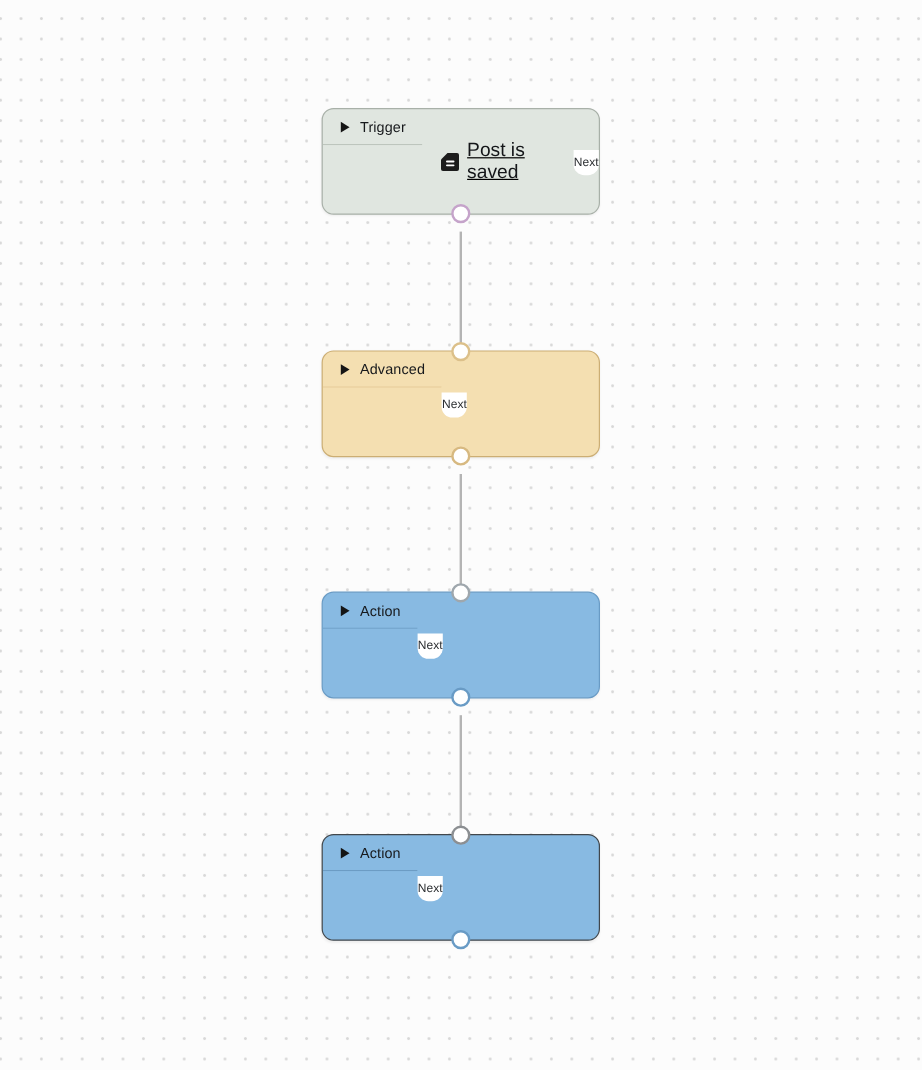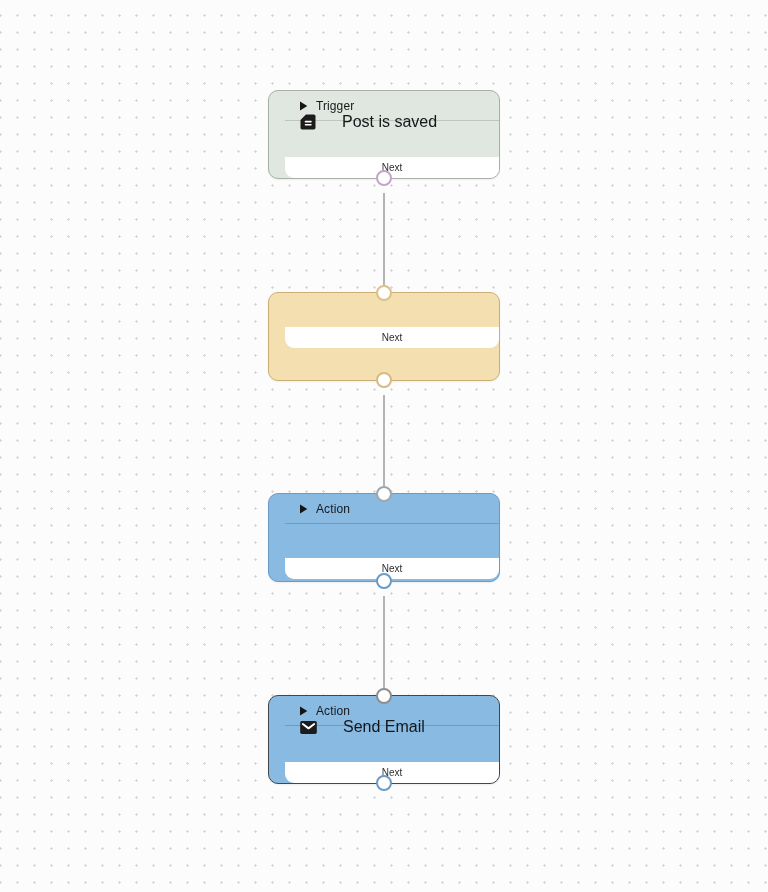--- a/index.html
+++ b/index.html
@@ -17,42 +17,41 @@
   }
   .edge.e1{top:193px;height:99px;}
   .edge.e2{top:395px;height:98px;}
   .edge.e3{top:596px;height:99px;}
   .node{
     position:absolute;left:268px;width:232px;height:89px;
     box-sizing:border-box;
     background:var(--bg);
     border:1px solid var(--border);
     border-radius:10px;
-    display:flex;flex-direction:column;
+    display:flex;flex-direction:row;
     z-index:2;
     box-shadow:0 1px 2px rgba(0,0,0,0.06);
-    padding-left:16px;
   }
   .node.selected{border-width:1.5px;}
   .node.n1{top:90px;}
   .node.n2{top:292px;}
   .node.n3{top:493px;}
   .node.n4{top:695px;}
   .node-header{
     height:30px;box-sizing:border-box;flex:0 0 30px;
     display:flex;align-items:center;gap:8px;
     padding:0 14px;
     border-bottom:1px solid var(--divider);
     border-radius:9px 9px 0 0;
   }
   .node-header .tri{display:flex;align-items:center;}
   .cat{font-size:12px;color:#17191c;letter-spacing:.1px;}
   .node-body{
-    flex:1;display:flex;align-items:center;gap:24px;
-    padding:0 13px;min-height:0;
+    flex:1;display:flex;align-items:center;gap:4px;
+    padding:0 13px;min-height:0;text-decoration:underline;
   }
   .title{font-size:16px;color:#141619;}
   .body-icon{display:flex;align-items:center;}
   .node-footer{
     flex:0 0 21px;height:21px;background:#ffffff;
     border-radius:0 0 9px 9px;
     display:flex;align-items:center;justify-content:center;
     position:relative;
     margin-top:34px;
   }
@@ -97,20 +96,28 @@
       <span class="title">Post is saved</span>
     </div>
     <div class="node-footer">
       <span class="next">Next</span>
     </div>
     <span class="handle handle-bottom"></span>
   </div>
 
   <div class="node n2" style="--bg: #f4dfb1; --border: #ccae74; --divider: #dcc08a; --handle-top: #dcc08a; --handle-bottom: #d7b981;">
     <span class="handle handle-top"></span>
+    <div class="node-header">
+      <span class="tri">
+        <svg width="9" height="10" viewBox="0 0 9 10">
+            <polygon points="1,0.5 8.3,5 1,9.5" fill="#151515"></polygon>
+          </svg>
+      </span>
+      <span class="cat">Advanced</span>
+    </div>
     <div class="node-footer">
       <span class="next">Next</span>
     </div>
     <span class="handle handle-bottom"></span>
   </div>
 
   <div class="node n3" style="--bg: #88bae2; --border: #699bc5; --divider: #6c9cc4; --handle-top: #9fa7ad; --handle-bottom: #699bc5;">
     <span class="handle handle-top"></span>
     <div class="node-header">
       <span class="tri">
@@ -129,28 +136,19 @@
   <div class="node n4 selected" style="--bg: #88bae2; --border: #41474c; --divider: #6c9cc4; --handle-top: #8c8f92; --handle-bottom: #699bc5;">
     <span class="handle handle-top"></span>
     <div class="node-header">
       <span class="tri">
         <svg width="9" height="10" viewBox="0 0 9 10">
             <polygon points="1,0.5 8.3,5 1,9.5" fill="#151515"></polygon>
           </svg>
       </span>
       <span class="cat">Action</span>
     </div>
-    <div class="node-body">
-      <span class="body-icon">
-        <svg width="21" height="21" viewBox="0 0 24 24">
-          <rect x="2.5" y="4.5" width="19" height="15" rx="2" fill="#1c1c1c"></rect>
-          <path d="M5.5 8l6.5 5 6.5-5" fill="none" stroke="#ffffff" stroke-width="2.2" stroke-linecap="round" stroke-linejoin="round"></path>
-        </svg>
-      </span>
-      <span class="title">Send Email</span>
-    </div>
     <div class="node-footer">
       <span class="next">Next</span>
     </div>
     <span class="handle handle-bottom"></span>
   </div>
 
 </div>
 
 </body></html>

